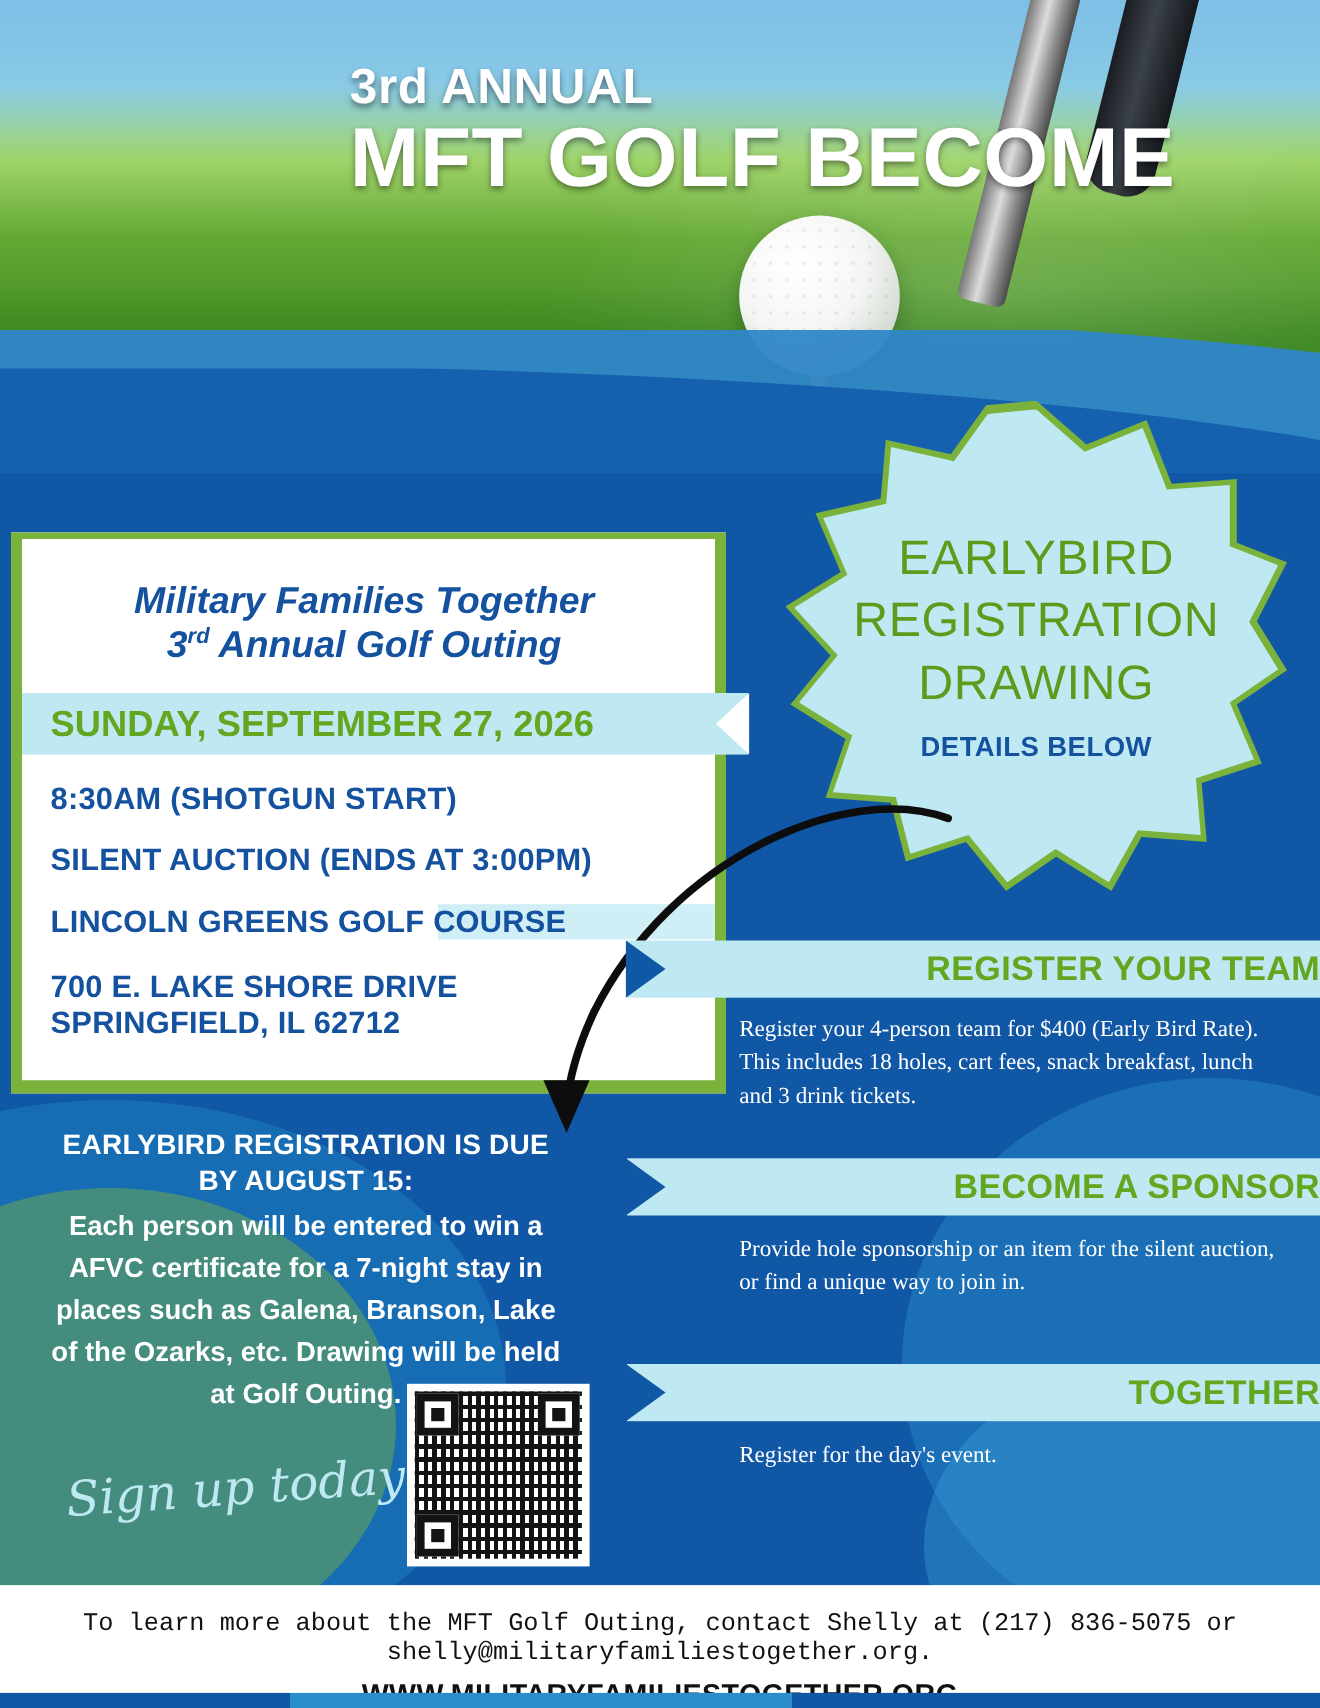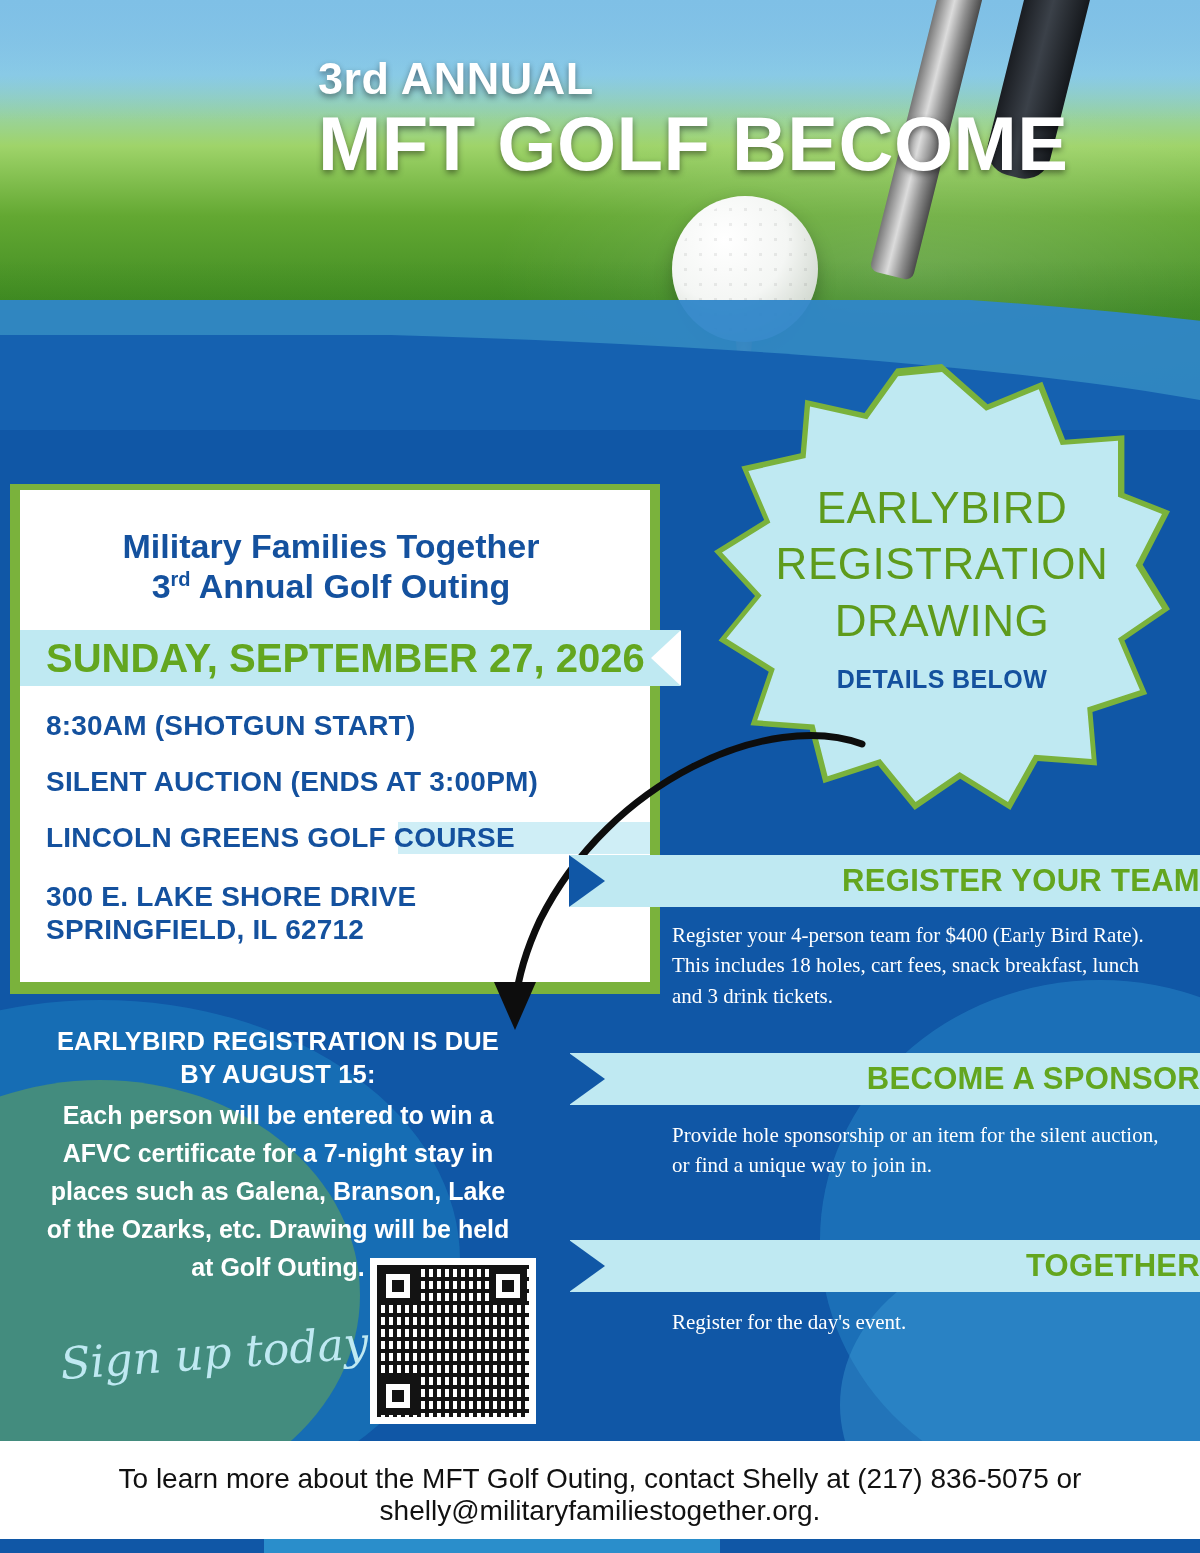--- a/index.html
+++ b/index.html
@@ -241,34 +241,35 @@
     border-bottom: 12px solid #7ab23c;
     border-top: 6px solid #7ab23c;
   }
   .info-head {
     color: #14519e;
     font-weight: bold;
     text-align: center;
     font-size: 34px;
     line-height: 1.18;
     padding: 36px 38px 6px 30px;
+    font-style: italic;
   }
   .info-head sup { font-size: 20px; }
 
   .ribbon {
     position: relative;
     margin-top: 18px;
     height: 56px;
     width: 660px;
     background: #bfe9f2;
     display: flex;
     align-items: center;
   }
   .ribbon .ribbon-text {
-    font-size: 40px;
+    font-size: 33px;
     font-weight: bold;
     color: #63a61f;
     padding-left: 26px;
     white-space: nowrap;
   }
   .ribbon::after {
     content: "";
     position: absolute;
     right: -1px; top: 0;
     border-top: 28px solid transparent;
@@ -457,22 +458,22 @@
   
   .footer {
     position: absolute;
     left: 0; bottom: 0;
     width: 1200px; height: 112px;
     background: #ffffff;
     text-align: center;
     padding-top: 22px;
   }
   .footer-line1 {
-    font-family: Liberation Sans, sans-serif;
-    font-size: 28px;
+    font-family: Liberation Mono, monospace;
+    font-size: 23px;
     color: #111111;
   }
   .footer-line2 {
     margin-top: 10px;
     font-size: 26px;
     font-weight: bold;
     color: #111111;
     letter-spacing: .4px;
   }
   .footer-strip {
@@ -519,21 +520,21 @@
     </div>
 
     <div class="ribbon">
       <div class="ribbon-text">SUNDAY, SEPTEMBER 27, 2026</div>
     </div>
 
     <div class="info-line">8:30AM (SHOTGUN START)</div>
     <div class="info-line">SILENT AUCTION (ENDS AT 3:00PM)</div>
     <div class="info-line hl">LINCOLN GREENS GOLF COURSE</div>
     <div class="info-line addr">
-      <span>300 E. LAKE SHORE DRIVE</span><br>
+      <span>700 E. LAKE SHORE DRIVE</span><br>
       <span>SPRINGFIELD, IL 62712</span>
     </div>
   </div>
 
   <div class="starburst-border"></div>
   <div class="starburst"></div>
   <div class="starburst-content">
     <div class="sb-line">EARLYBIRD</div>
     <div class="sb-line">REGISTRATION</div>
     <div class="sb-line">DRAWING</div>

